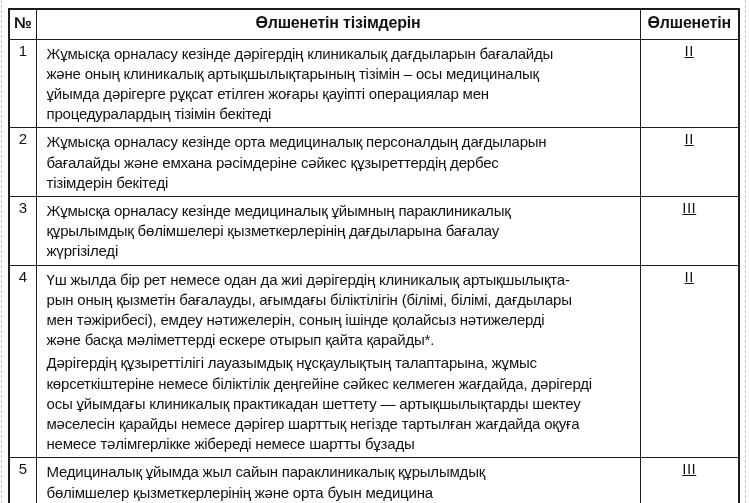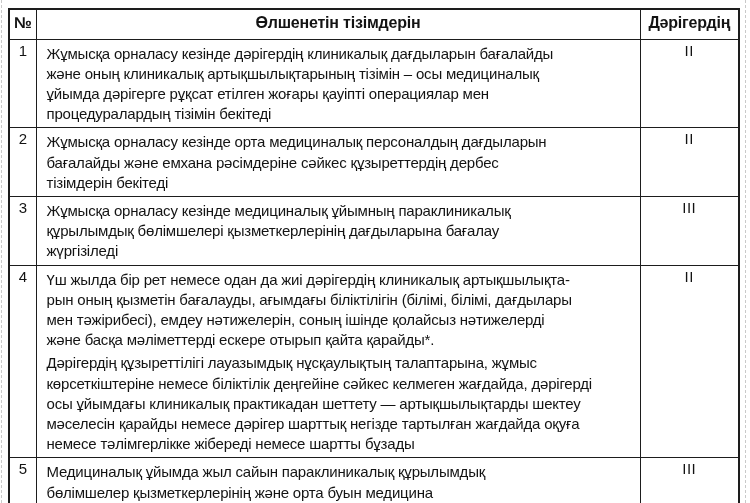--- a/index.html
+++ b/index.html
@@ -30,21 +30,21 @@
   tr.header-row th{
     font-weight:bold;font-size:16px;text-align:center;
     padding:4px 1px 2px 1px;letter-spacing:-0.2px;
   }
   td{
     font-size:15px;line-height:20.2px;letter-spacing:-0.2px;color:#131313;
   }
   td.cell-num{text-align:center;padding-top:1px;}
   td.cell-criteria{padding:1px 6px 0 7px;}
   td.cell-criteria p{margin:3px;white-space:pre-line;}
-  td.cell-degree{text-align:center;padding-top:1px;letter-spacing:0.5px;}
+  td.cell-degree{text-align:center;padding-top:1px;letter-spacing:0.5px;text-decoration:underline;}
   tr.r1{height:82px;}
   tr.r2{height:62px;}
   tr.r3{height:62px;}
   tr.r4{height:182px;}
   tr.r5{height:61px;}
 </style>
 </head>
 <body>
 
 <div class="page">
@@ -54,21 +54,21 @@
   <table class="criteria">
     <colgroup>
       <col style="width:27px">
       <col style="width:604px">
       <col style="width:99px">
     </colgroup>
     <thead>
       <tr class="header-row">
         <th>№</th>
         <th>Өлшенетін тізімдерін</th>
-        <th>Дәрігердің</th>
+        <th>Өлшенетін</th>
       </tr>
     </thead>
     <tbody>
       <tr class="r1">
         <td class="cell-num">1</td>
         <td class="cell-criteria">
           <p>Жұмысқа орналасу кезінде дәрігердің клиникалық дағдыларын бағалайды
 және оның клиникалық артықшылықтарының тізімін – осы медициналық
 ұйымда дәрігерге рұқсат етілген жоғары қауіпті операциялар мен
 процедуралардың тізімін бекітеді</p>

